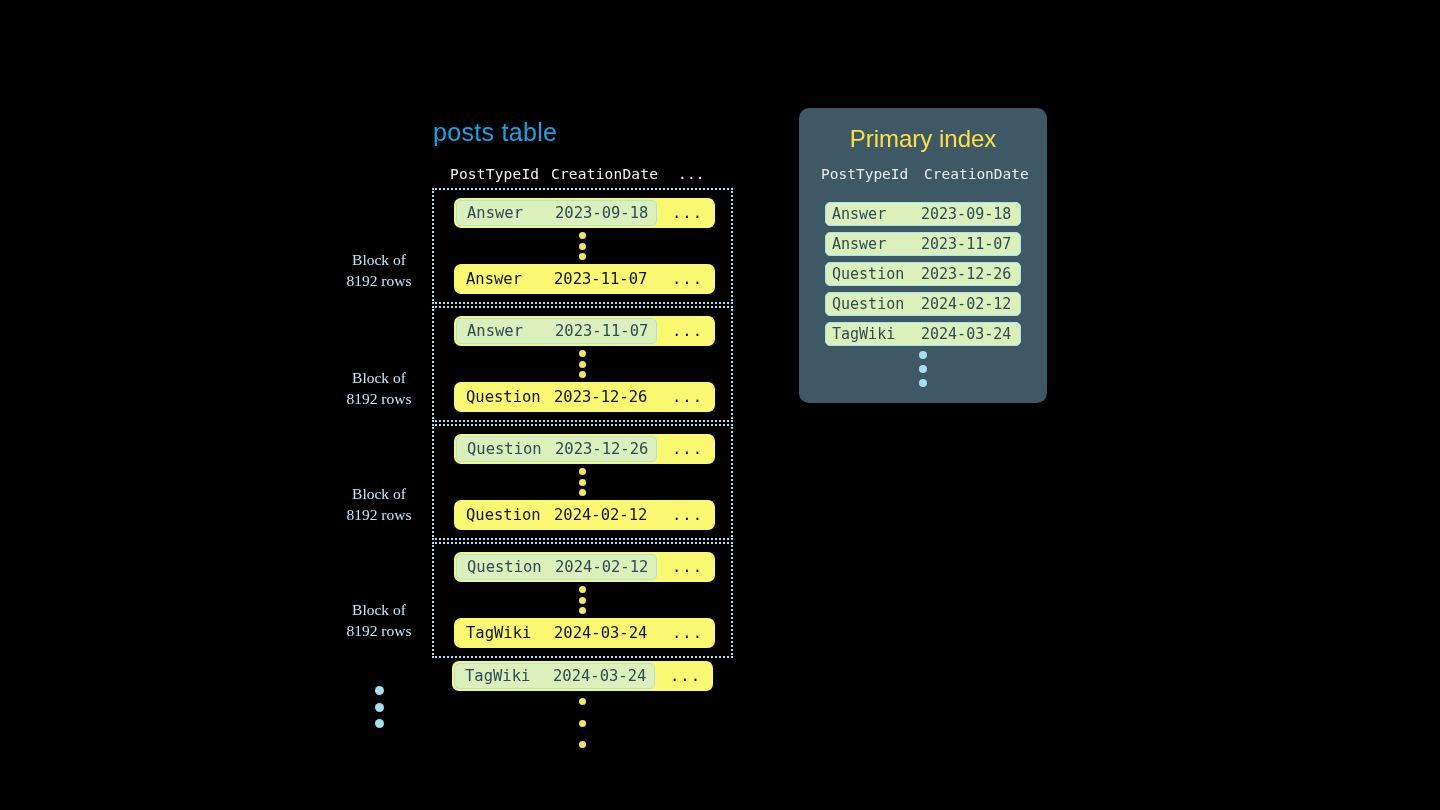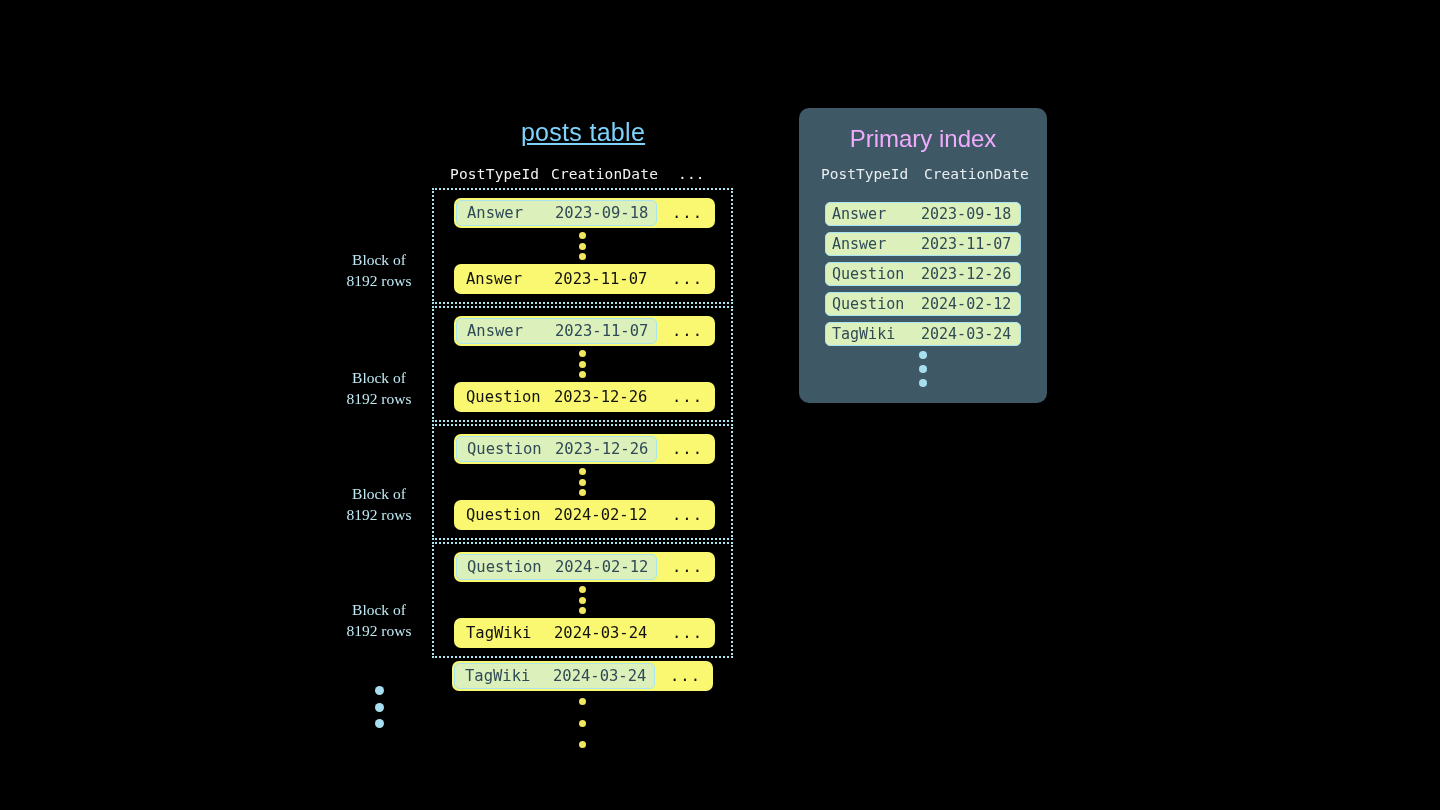--- a/index.html
+++ b/index.html
@@ -20,26 +20,24 @@
     position: absolute;
     left: 333px;
     top: 118px;
     width: 400px;
   }
   .table-title {
     position: absolute;
     left: 100px;
     top: 0px;
     width: 300px;
-    text-align: center;
-    color: #7dd3fc;
+    color: #0ea5e9;
     font-size: 25px;
     font-family: "Liberation Sans", sans-serif;
     letter-spacing: .3px;
-    text-decoration: underline;
   }
   .col-head-row {
     position: absolute;
     left: 100px;
     top: 48px;
     width: 300px;
     height: 20px;
   }
   .col-head {
     position: absolute;
@@ -208,21 +206,21 @@
     width: 248px;
     height: 295px;
     background: #3f5866;
     border-radius: 10px;
   }
   .idx-title {
     position: absolute;
     left: 0; top: 17px;
     width: 248px;
     text-align: center;
-    color: #f0abfc;
+    color: #fde047;
     font-size: 24px;
     font-family: "Liberation Sans", sans-serif;
   }
   .idx-head {
     position: absolute;
     top: 58px;
     color: #e9eef0;
     font-family: "DejaVu Sans Mono", monospace;
     font-size: 14.5px;
     white-space: nowrap;

